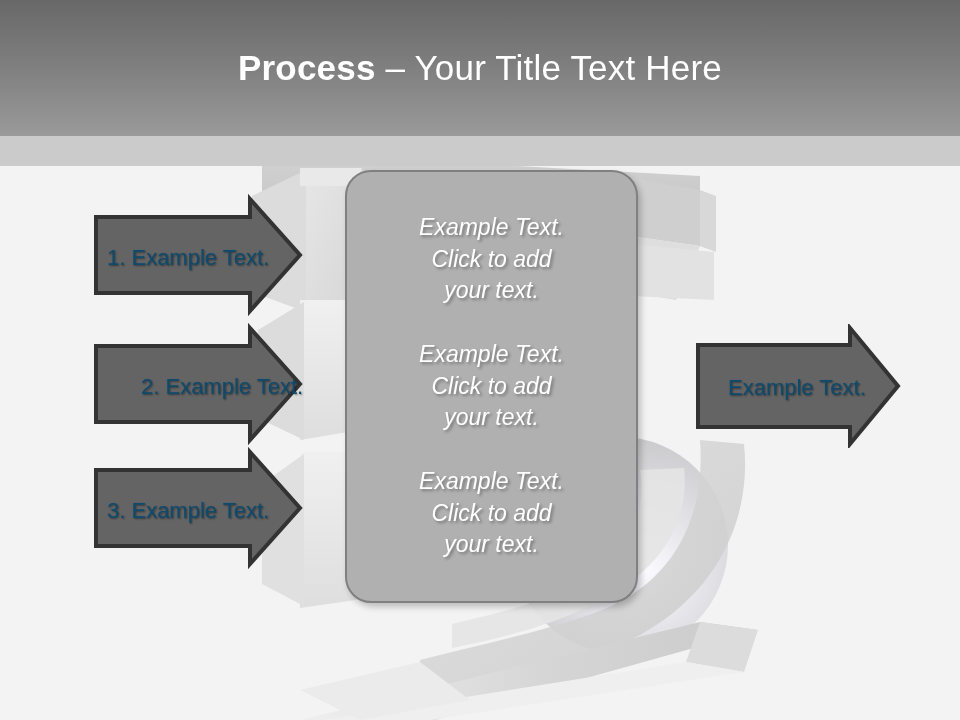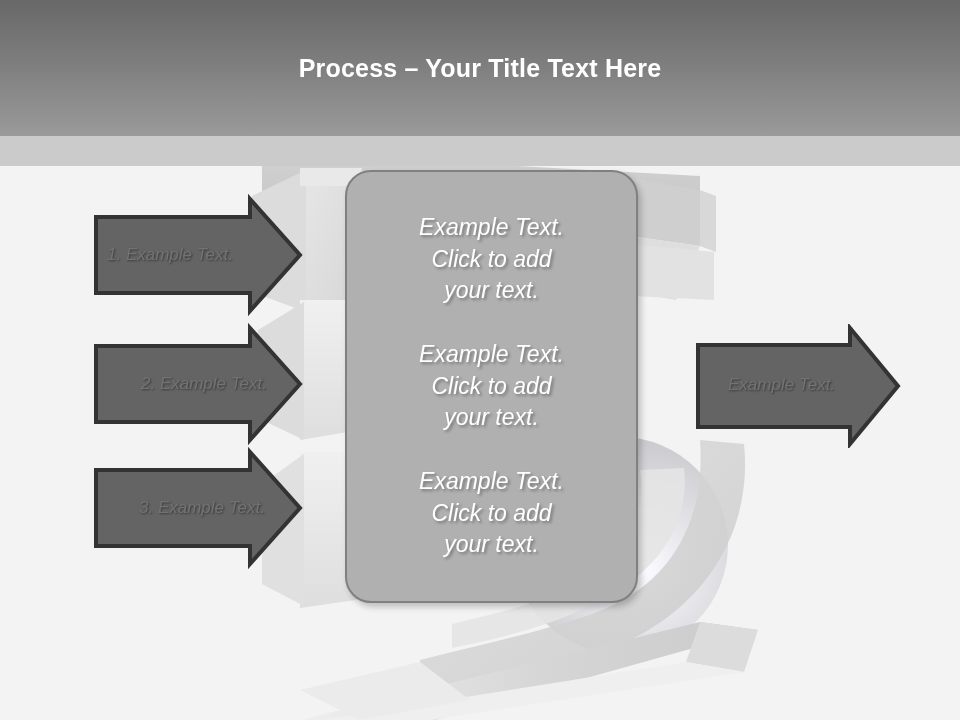--- a/index.html
+++ b/index.html
@@ -41,52 +41,51 @@
   }
   .header-title {
     position: absolute;
     left: 0; top: 0;
     width: 960px;
     height: 136px;
     display: flex;
     align-items: center;
     justify-content: center;
     color: #ffffff;
-    font-size: 25px;
+    font-size: 35px;
     letter-spacing: 0.2px;
     white-space: pre;
     z-index: 6;
   }
   .header-title .title-strong { font-weight: bold; }
-  .header-title .title-rest { font-weight: bold; }
+  .header-title .title-rest { font-weight: normal; }
 
   .sub-band {
     position: absolute;
     left: 0; top: 136px;
     width: 960px;
     height: 30px;
     background: #cbcbcb;
     z-index: 4;
   }
 
   
   .arrow {
     position: absolute;
     z-index: 20;
     display: block;
   }
   .arrow-label {
     position: absolute;
     z-index: 21;
-    color: #737373;
-    font-size: 17px;
+    color: #0c4a6e;
+    font-size: 22px;
     white-space: nowrap;
     text-shadow: 1px 1px 2px rgba(0,0,0,0.45);
     pointer-events: none;
-    font-style: italic;
   }
 
   
   .center-panel {
     position: absolute;
     left: 345px;
     top: 170px;
     width: 293px;
     height: 433px;
     background: #b0b0b0;
@@ -211,21 +210,21 @@
   <div class="arrow-label" style="left:107px; top:245px;">1. Example Text.</div>
 
   <svg class="arrow" style="left:92px; top:323px; width:212px; height:122px;" viewBox="0 0 212 122" xmlns="http://www.w3.org/2000/svg">
     <polygon points="4,23 158,23 158,5 208,61 158,117 158,99 4,99" fill="#646464" stroke="#333333" stroke-width="4" stroke-linejoin="miter"></polygon>
   </svg>
   <div class="arrow-label" style="left:107px; top:374px;margin-left:34px;">2. Example Text.</div>
 
   <svg class="arrow" style="left:92px; top:447px; width:212px; height:122px;" viewBox="0 0 212 122" xmlns="http://www.w3.org/2000/svg">
     <polygon points="4,23 158,23 158,5 208,61 158,117 158,99 4,99" fill="#646464" stroke="#333333" stroke-width="4" stroke-linejoin="miter"></polygon>
   </svg>
-  <div class="arrow-label" style="left:107px; top:498px;margin-left:32px;">3. Example Text.</div>
+  <div class="arrow-label" style="left:107px; top:498px;">3. Example Text.</div>
 
   <svg class="arrow" style="left:694px; top:324px; width:208px; height:124px;" viewBox="0 0 208 124" xmlns="http://www.w3.org/2000/svg">
     <polygon points="4,21 156,21 156,4 204,62 156,120 156,103 4,103" fill="#646464" stroke="#333333" stroke-width="4" stroke-linejoin="miter"></polygon>
   </svg>
   <div class="arrow-label" style="left:728px; top:375px;">Example Text.</div>
 
   <div class="center-panel">
     <div class="panel-text">Example Text.
 Click  to add
 your text.</div>

